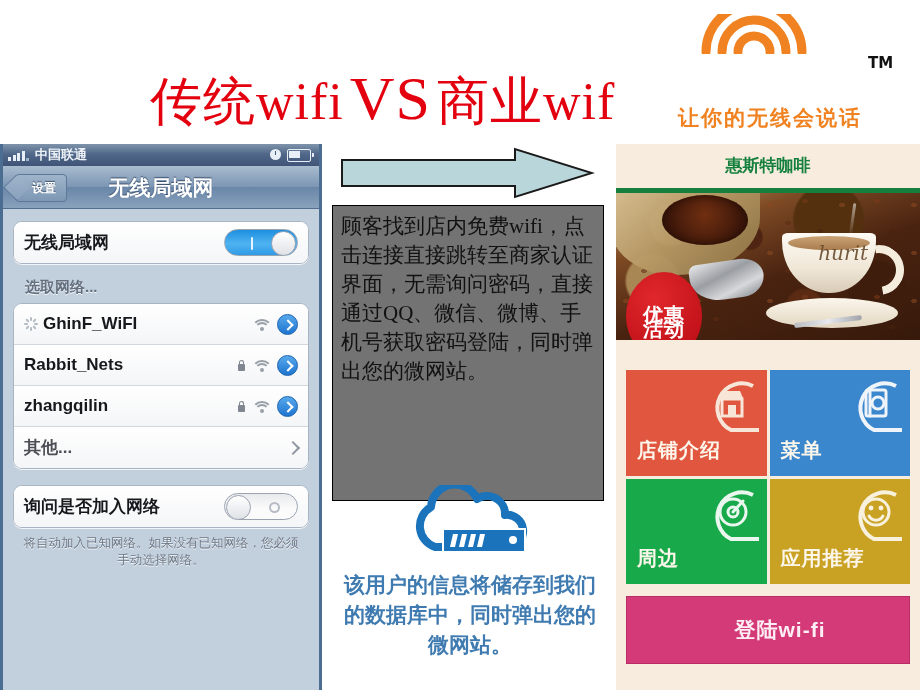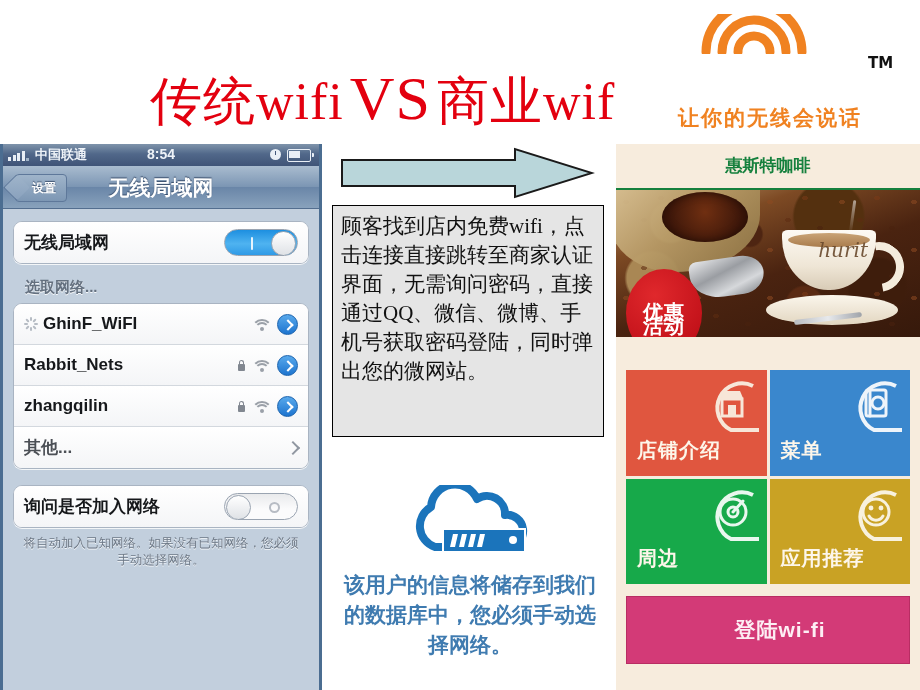--- a/index.html
+++ b/index.html
@@ -161,22 +161,22 @@
     position:relative;width:14px;height:14px;margin-right:5px;flex:none;
   }
   .spinner i{
     position:absolute;left:6px;top:0;width:2px;height:4px;background:#b6bcc4;border-radius:1px;
     transform-origin:1px 7px;
   }
 
   
   #arrow-shape{position:absolute;left:340px;top:147px;width:255px;height:52px;}
   #desc-box{
-    position:absolute;left:332px;top:205px;width:272px;height:232px;
-    border:1px solid #000;background:#e5e5e5;box-sizing:border-box;
+    position:absolute;left:332px;top:205px;width:272px;height:296px;
+    border:1px solid #000;background:#737373;box-sizing:border-box;
     padding:6px 8px;
     font-family:"Liberation Serif","DejaVu Serif",serif;
     font-size:21px;line-height:29px;color:#111;letter-spacing:0px;
   }
   #cloud-icon{position:absolute;left:405px;top:485px;width:130px;height:75px;}
   #cloud-caption{
     position:absolute;left:335px;top:570px;width:270px;
     color:#3f7bb0;font-size:21px;line-height:30px;text-align:center;font-weight:bold;
     font-family:"DejaVu Sans",sans-serif;
   }
@@ -184,21 +184,21 @@
   
   #site-panel{
     position:absolute;left:616px;top:144px;width:304px;height:546px;
     background:#f7ecdd;overflow:hidden;
   }
   #site-title{
     height:44px;line-height:44px;text-align:center;color:#15803d;
     font-size:17px;font-weight:bold;background:#f7ecdd;
   }
   #hero{position:relative;height:147px;width:100%;overflow:hidden;
-    background:#2a1409;border-top:2px solid #15803d;}
+    background:#2a1409;border-top:5px solid #15803d;}
   #hero .beans{
     position:absolute;inset:0;
     background:
       radial-gradient(circle at 18% 22%, #c8a878 0 7%, transparent 8%),
       radial-gradient(circle at 30% 12%, #6b3418 0 5%, transparent 6%),
       radial-gradient(circle at 44% 30%, #4e2512 0 6%, transparent 7%),
       radial-gradient(circle at 12% 60%, #a98754 0 9%, transparent 10%),
       radial-gradient(circle at 62% 78%, #5a2a13 0 8%, transparent 9%),
       radial-gradient(circle at 86% 66%, #3e1d0c 0 10%, transparent 11%),
       radial-gradient(circle at 70% 18%, #54300f 0 14%, transparent 15%),
@@ -306,21 +306,20 @@
 
   <div id="status-bar">
     <div id="signal-dots">
       <i></i>
         <i></i>
         <i></i>
         <i></i>
         <i></i>
     </div>
     <div class="sb-carrier">中国联通</div>
-    <div class="sb-time">8:54</div>
     <div id="clock-icon"></div>
     <div id="battery-icon"></div>
   </div>
 
   <div id="nav-bar">
     <div id="back-button">设置</div>
     <div id="nav-title">无线局域网</div>
   </div>
 
   <div class="ios-body">
@@ -423,21 +422,21 @@
   <rect x="38" y="44" width="82" height="23" fill="#1b74bb" stroke="#ffffff" stroke-width="2"></rect>
   <g fill="#ffffff">
     <polygon points="48,49 53,49 50,62 45,62"></polygon>
     <polygon points="57,49 62,49 59,62 54,62"></polygon>
     <polygon points="66,49 71,49 68,62 63,62"></polygon>
     <polygon points="75,49 80,49 77,62 72,62"></polygon>
   </g>
   <circle cx="108" cy="55" r="4" fill="#ffffff"></circle>
 </svg>
 
-<div id="cloud-caption">该用户的信息将储存到我们的数据库中，您必须手动选择网络。</div>
+<div id="cloud-caption">该用户的信息将储存到我们的数据库中，同时弹出您的微网站。</div>
 
 <div id="site-panel">
 
   <div id="site-title">惠斯特咖啡</div>
 
   <div id="hero">
     <div class="beans"></div>
     <div class="beantex"></div>
     <div class="sack"></div>
     <div class="sackmouth"></div>

